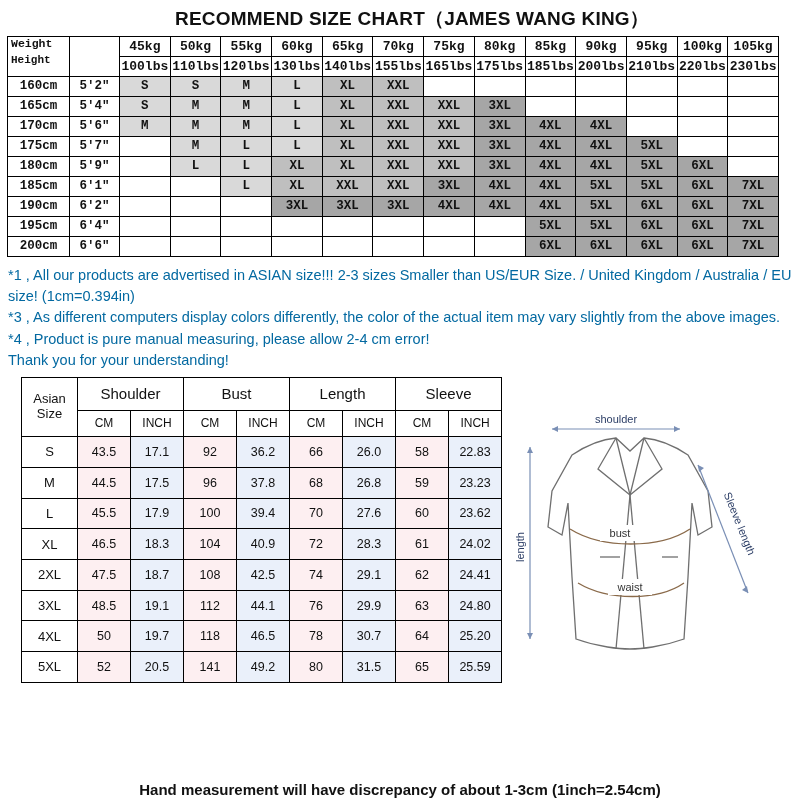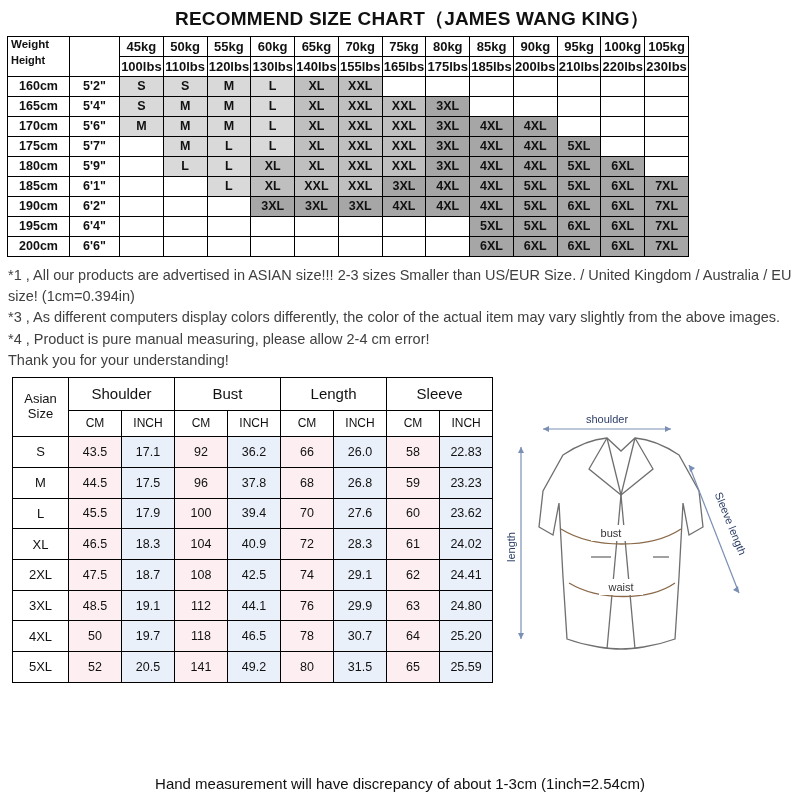--- a/index.html
+++ b/index.html
@@ -18,24 +18,25 @@
     font-size:19px;
     font-weight:bold;
     letter-spacing:.2px;
     padding:6px 0 4px 0;
     margin-left:24px;
   }
 
   
   table{border-collapse:collapse;}
   .top-chart{
-    width:682px;
+    width:772px;
     margin:0 7px;
     table-layout:fixed;
     font-size:12.5px;
+    font-family:Liberation Mono, monospace;
   }
   .top-chart td{
     border:1px solid #000;
     height:19px;
     text-align:center;
     vertical-align:middle;
     padding:0;
     font-weight:bold;
     line-height:1.05;
   }
@@ -46,31 +47,31 @@
   .g3{background:#a6a6a6;}
   .blank{background:#ffffff;}
 
   .corner-cell{position:relative;}
   .corner-cell .w{position:absolute;left:3px;top:1px;font-size:11.5px;}
   .corner-cell .h{position:absolute;left:3px;top:18px;font-size:11px;}
 
   
   .notes{
     margin:8px 8px 0 8px;
-    color:#404040;
+    color:#0369a1;
     font-size:14.5px;
     line-height:1.42;
   }
   .notes p{margin:0 0 1px 0;}
 
   
   .bottom{
     position:relative;
     margin-top:6px;
-    padding:0 12px;
+    padding:0 21px;
     display:flex;
     gap:10px;
   }
   .meas-table{
     width:480px;
     table-layout:fixed;
     font-size:12.5px;
   }
   .meas-table td,.meas-table th{
     border:1px solid #000;
@@ -91,24 +92,24 @@
   .diagram{
     position:relative;
     width:290px;
     height:276px;
     margin-top:30px;
   }
   .diagram svg{display:block;}
 
   .footer{
     position:absolute;
-    left:0;right:0;bottom:8px;
+    left:0;right:0;bottom:2px;
     text-align:center;
     font-size:15px;
-    font-weight:normal;
+    font-weight:bold;
   }
 </style>
 </head>
 <body>
 
 <div class="page">
 
   <div class="title">RECOMMEND SIZE CHART（JAMES WANG KING）</div>
 
   <table class="top-chart">

